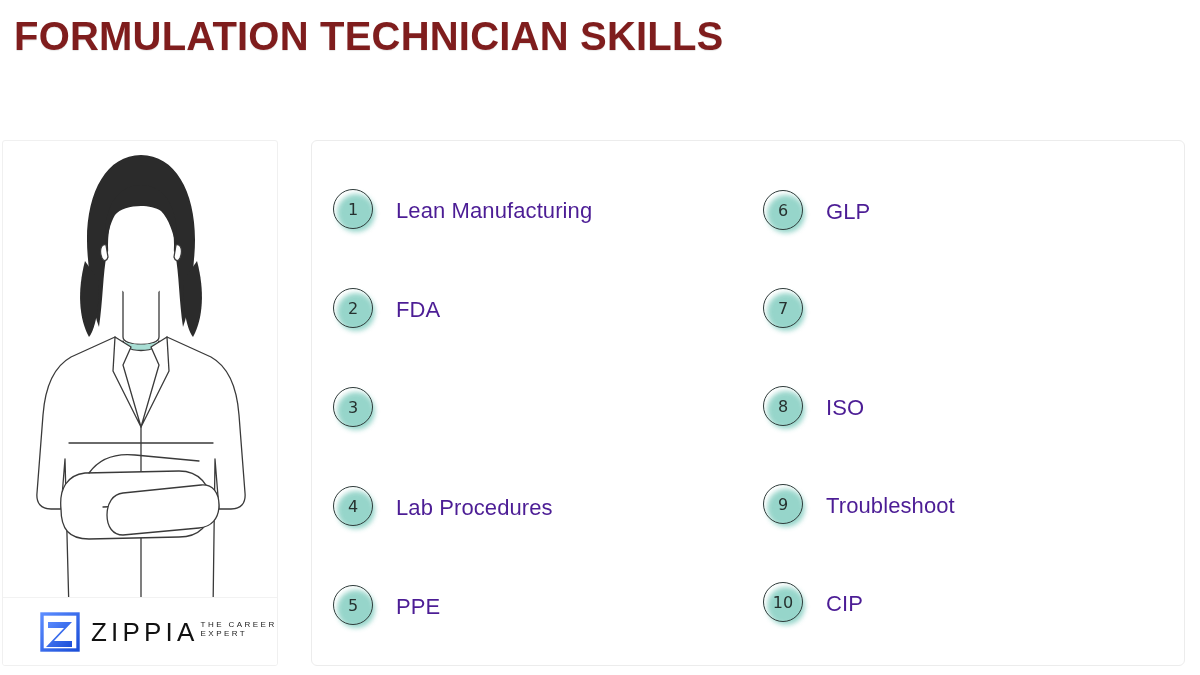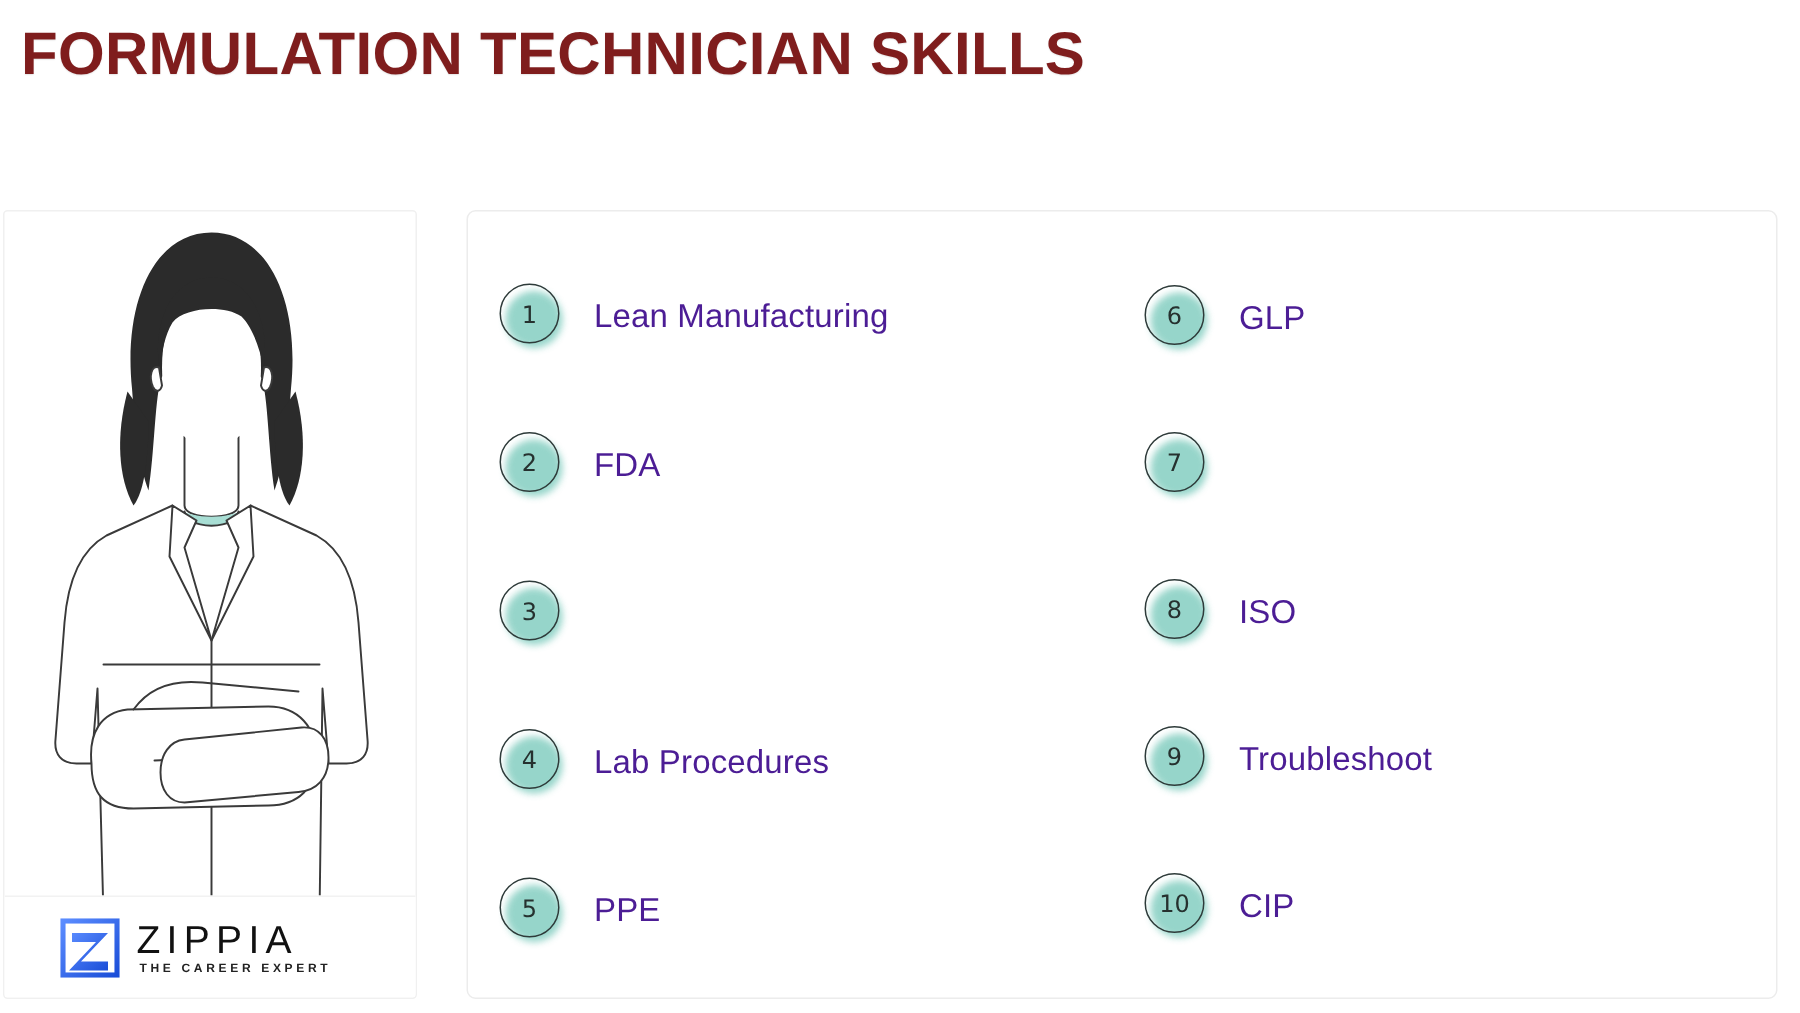--- a/index.html
+++ b/index.html
@@ -62,34 +62,34 @@
     box-sizing: border-box;
   }
   #logo-mark {
     width: 42px;
     height: 42px;
     flex: none;
     margin-right: 10px;
   }
   #logo-text-wrap {
     display: flex;
-    flex-direction: column;
+    flex-direction: row;
     justify-content: center;
     padding-top: 1px;
   }
   #logo-wordmark {
     font-size: 26px;
     font-weight: 500;
     letter-spacing: 4.2px;
     color: #111111;
     line-height: 1.02;
   }
   #logo-tagline {
     font-size: 8px;
-    font-weight: bold;
+    font-weight: normal;
     letter-spacing: 2.45px;
     color: #222222;
     line-height: 1.1;
     margin-top: 2px;
     margin-left: 2px;
   }
 
   
   #skills-panel {
     position: absolute;

